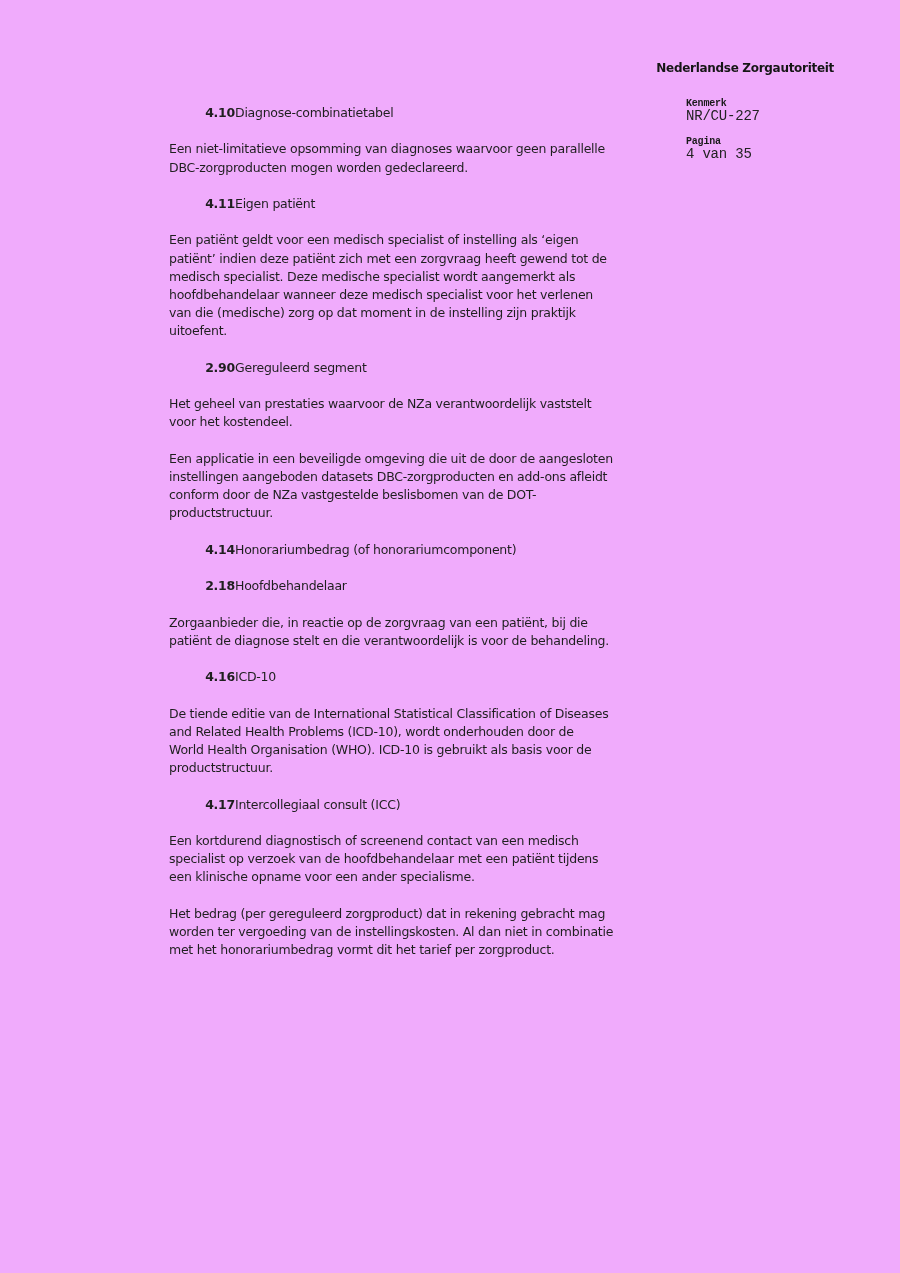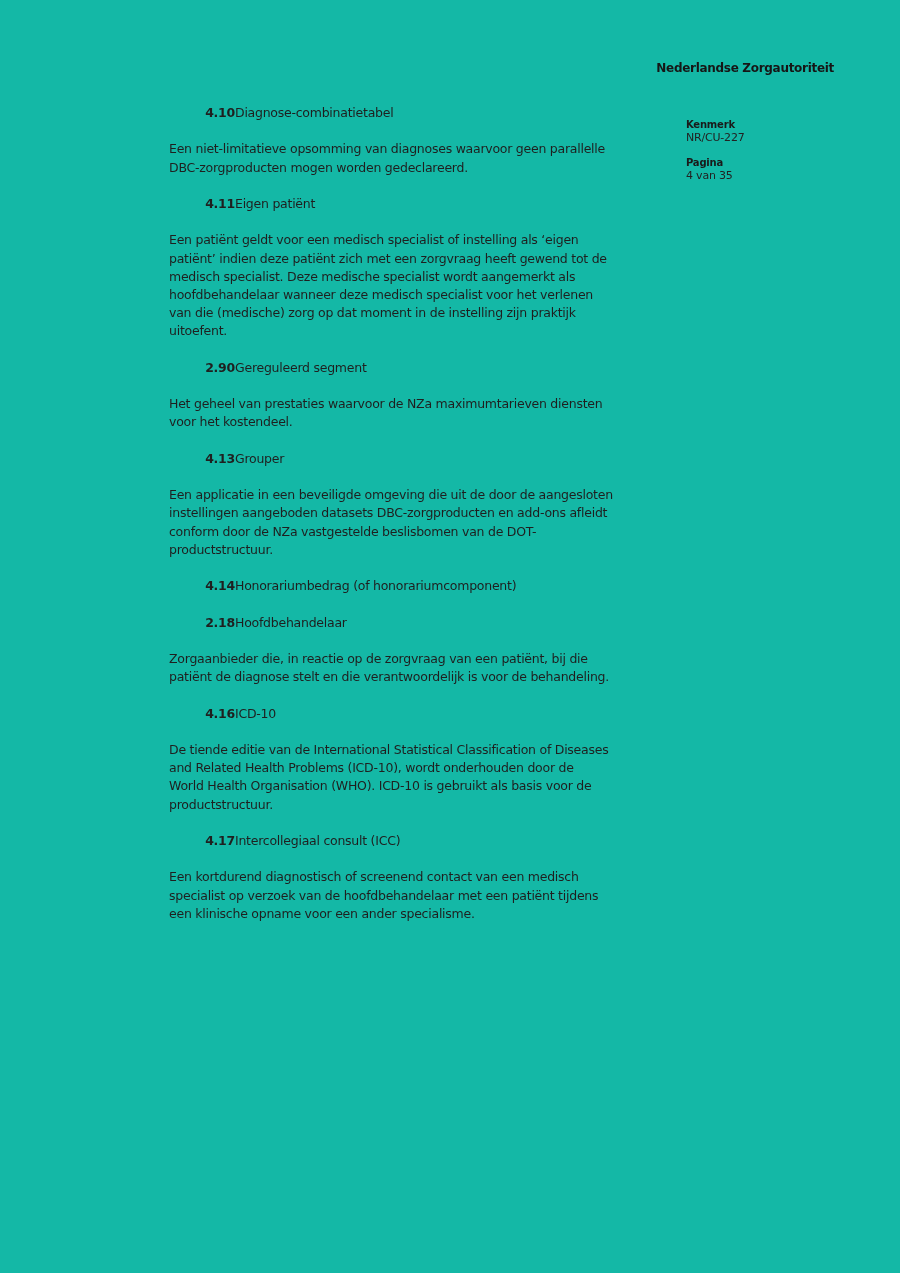--- a/index.html
+++ b/index.html
@@ -8,49 +8,50 @@
     width: 900px;
     height: 1273px;
     position: relative;
     font-family: "DejaVu Sans", "Liberation Sans", sans-serif;
     color: #1f1f1f;
     overflow: hidden;
   }
   .doc-page {
     position: absolute;
     inset: 0;
-    background: #14b8a6;
+    background: #f0abfc;
   }
   
   .org-name {
     position: absolute;
     top: 61px;
     right: 66px;
     font-size: 12px;
     font-weight: bold;
     letter-spacing: -0.3px;
     white-space: nowrap;
     color: #161616;
   }
   
   .meta-col {
     position: absolute;
     left: 686px;
-    top: 118px;
+    top: 97px;
     width: 170px;
+    font-family: Liberation Mono, monospace;
   }
   .meta-label {
     font-size: 10px;
     font-weight: bold;
     line-height: 13px;
     letter-spacing: -0.2px;
     color: #1a1a1a;
   }
   .meta-value {
-    font-size: 11px;
+    font-size: 14px;
     line-height: 13px;
     letter-spacing: -0.2px;
     margin-bottom: 12px;
     color: #222222;
   }
   
   .main-col {
     position: absolute;
     left: 169px;
     top: 104px;
@@ -105,26 +106,23 @@
     <div class="section-body">Een patiënt geldt voor een medisch specialist of instelling als ‘eigen
 patiënt’ indien deze patiënt zich met een zorgvraag heeft gewend tot de
 medisch specialist. Deze medische specialist wordt aangemerkt als
 hoofdbehandelaar wanneer deze medisch specialist voor het verlenen
 van die (medische) zorg op dat moment in de instelling zijn praktijk
 uitoefent.</div>
 
     <div class="section-heading">
       <span class="section-number">2.90</span><span class="section-title">Gereguleerd segment</span>
     </div>
-    <div class="section-body">Het geheel van prestaties waarvoor de NZa maximumtarieven diensten
+    <div class="section-body">Het geheel van prestaties waarvoor de NZa verantwoordelijk vaststelt
 voor het kostendeel.</div>
 
-    <div class="section-heading">
-      <span class="section-number">4.13</span><span class="section-title">Grouper</span>
-    </div>
     <div class="section-body">Een applicatie in een beveiligde omgeving die uit de door de aangesloten
 instellingen aangeboden datasets DBC-zorgproducten en add-ons afleidt
 conform door de NZa vastgestelde beslisbomen van de DOT-
 productstructuur.</div>
 
     <div class="section-heading">
       <span class="section-number">4.14</span><span class="section-title">Honorariumbedrag (of honorariumcomponent)</span>
     </div>
 
     <div class="section-heading">
@@ -141,15 +139,18 @@
 World Health Organisation (WHO). ICD-10 is gebruikt als basis voor de
 productstructuur.</div>
 
     <div class="section-heading">
       <span class="section-number">4.17</span><span class="section-title">Intercollegiaal consult (ICC)</span>
     </div>
     <div class="section-body">Een kortdurend diagnostisch of screenend contact van een medisch
 specialist op verzoek van de hoofdbehandelaar met een patiënt tijdens
 een klinische opname voor een ander specialisme.</div>
 
+    <div class="section-body">Het bedrag (per gereguleerd zorgproduct) dat in rekening gebracht mag
+worden ter vergoeding van de instellingskosten. Al dan niet in combinatie
+met het honorariumbedrag vormt dit het tarief per zorgproduct.</div>
 
   </div>
 </div>
 
 </body></html>

